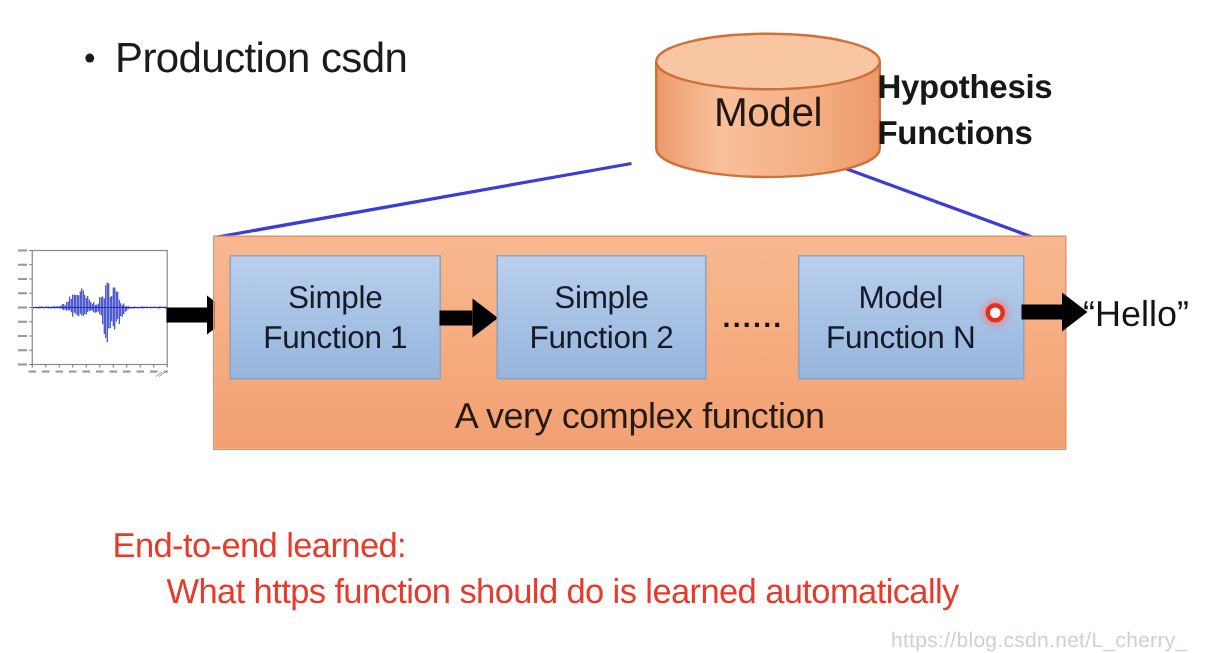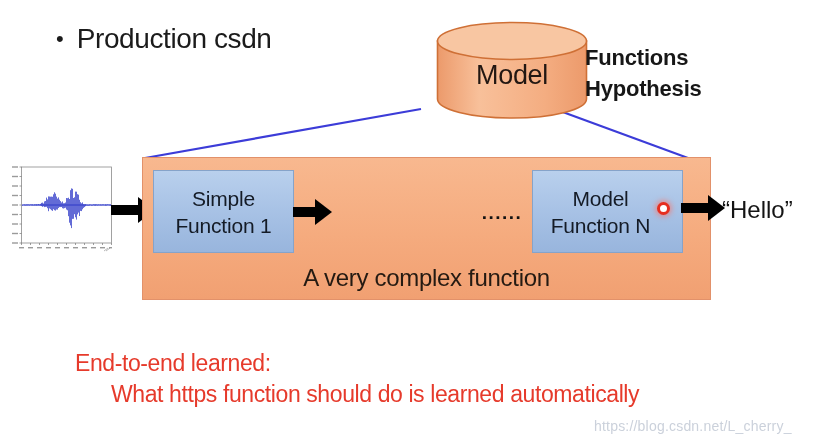--- a/index.html
+++ b/index.html
@@ -102,22 +102,22 @@
           <stop offset="1" stop-color="#ec9a6b"></stop>
         </linearGradient>
       </defs>
       <path d="M1.5 21 V79 A 74.5 19 0 0 0 150.5 79 V21 Z" fill="url(#cylBody)" stroke="#cf7036" stroke-width="1.6"></path>
       <ellipse cx="76" cy="21" rx="74.5" ry="18.5" fill="#f8c6a2" stroke="#cf7036" stroke-width="1.6"></ellipse>
     </svg>
     <div class="model-label">Model</div>
   </div>
 
   <div class="hypothesis">
+    <div>Hypothesis</div>
     <div>Functions</div>
-    <div>Hypothesis</div>
   </div>
 
   <div class="waveform">
     <svg id="wf-svg" width="104" height="95" viewBox="0 0 104 95">
       <rect x="13.5" y="5" width="90" height="76" fill="#ffffff" stroke="#8a8a8a" stroke-width="0.8"></rect>
       <g id="wf-ticks" stroke="#777" stroke-width="0.7">
           <line x1="11.5" y1="5" x2="13.5" y2="5"></line>
           <line x1="11.5" y1="14.5" x2="13.5" y2="14.5"></line>
           <line x1="11.5" y1="24" x2="13.5" y2="24"></line>
           <line x1="11.5" y1="33.5" x2="13.5" y2="33.5"></line>
@@ -264,20 +264,23 @@
   <div class="pipeline">
     <div class="fn fn1">
       <span>Simple Function 1</span>
     </div>
 
     <div class="arrow arrow-mid">
       <span class="shaft"></span>
       <span class="head"></span>
     </div>
 
+    <div class="fn fn2">
+      <span>Simple Function 2</span>
+    </div>
 
     <div class="dots">......</div>
 
     <div class="fn fnN">
       <span>Model Function N</span>
     </div>
 
     <div class="laser-dot"></div>
 
     <div class="caption">A very complex function</div>

